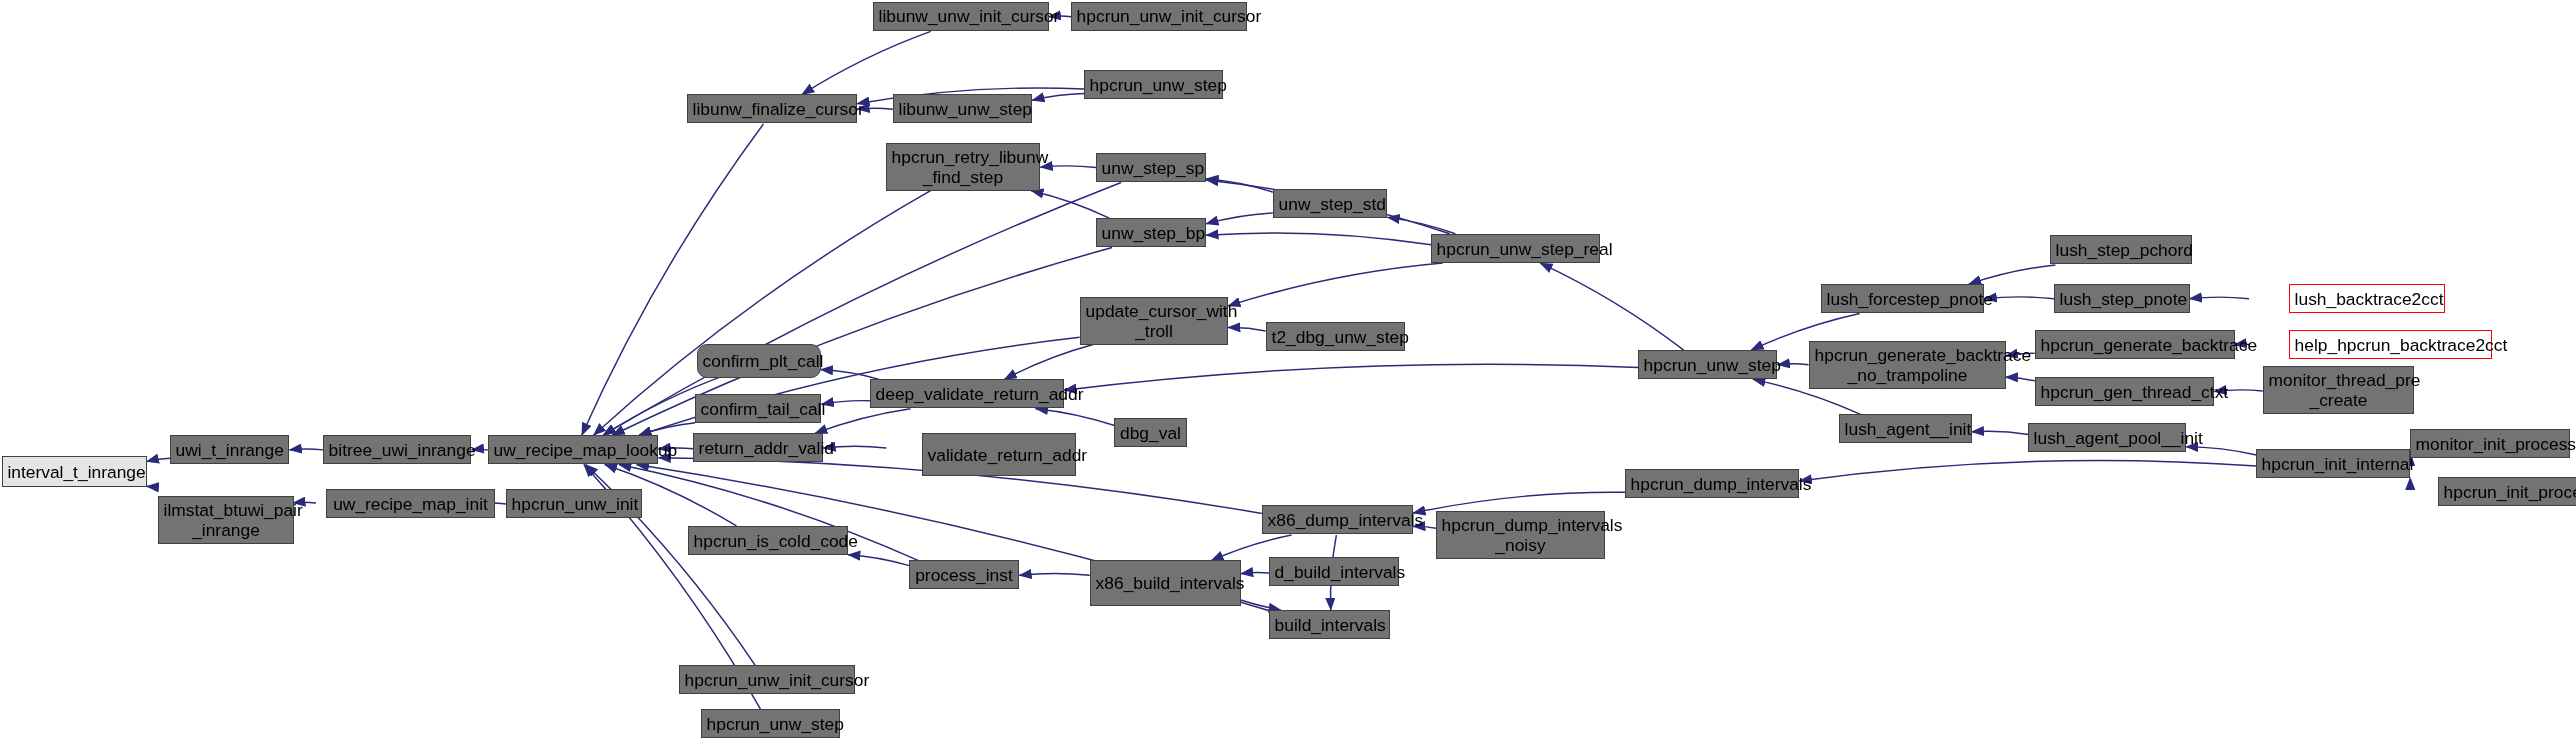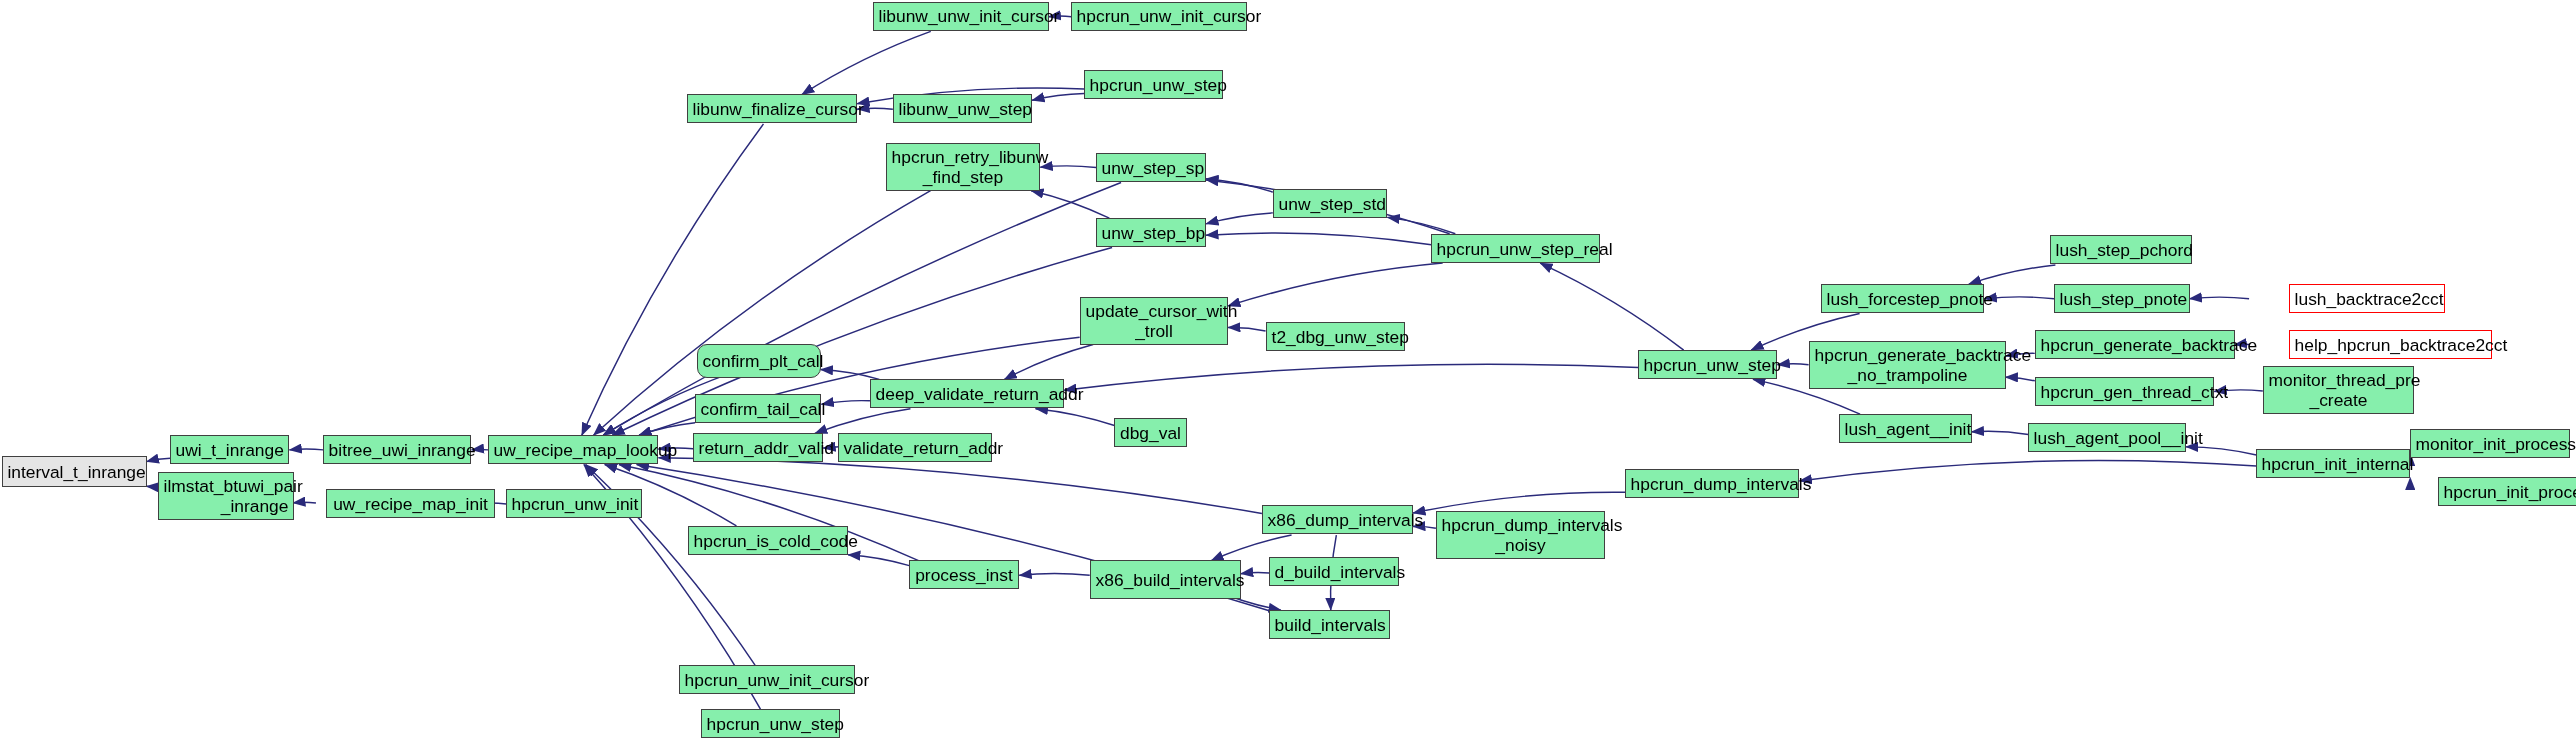--- a/index.html
+++ b/index.html
@@ -25,21 +25,21 @@
     width:2576px;
     height:745px;
   }
   .node{
     position:absolute;
     box-sizing:border-box;
     display:flex;
     align-items:center;
     justify-content:center;
     text-align:center;
-    background:#86efac;
+    background:#737373;
     border:0.9px solid #404040;
     font-size:17.4px;
     line-height:20px;
     color:#000000;
     white-space:pre-line;
     letter-spacing:0px;
     font-family:"Liberation Sans", sans-serif;
   }
   .node.current{
     background:#e5e5e5;
@@ -126,21 +126,21 @@
         <path d="M 1190.0 628.0 Q 1151.5 623.8 1113.0 628.0" fill="none" stroke="#2a2a7a" stroke-width="1.6" marker-end="url(#arrowhead)"></path>
         <path d="M 1410.4 584.0 Q 1365.0 593.2 1322.6 612.0" fill="none" stroke="#2a2a7a" stroke-width="1.6" marker-end="url(#arrowhead)"></path>
         <path d="M 1386.0 625.5 Q 1370.5 624.2 1355.0 626.2" fill="none" stroke="#2a2a7a" stroke-width="1.6" marker-end="url(#arrowhead)"></path>
         <path d="M 1325.7 644.0 Q 1361.0 659.0 1398.8 666.0" fill="none" stroke="#2a2a7a" stroke-width="1.6" marker-end="url(#arrowhead)"></path>
         <path d="M 1459.3 584.0 Q 1451.7 624.7 1453.2 666.0" fill="none" stroke="#2a2a7a" stroke-width="1.6" marker-end="url(#arrowhead)"></path>
       </g>
   </svg>
   <div id="node-layer">
       <div class="node current" style="left: 1.8px; top: 456px; width: 145px; height: 31px;"><span class="lbl">interval_t_inrange</span></div>
       <div class="node" style="left: 170px; top: 435px; width: 119px; height: 29px;"><span class="lbl">uwi_t_inrange</span></div>
-      <div class="node" style="left: 158px; top: 472px; width: 136px; height: 48px; text-align: right;"><span class="lbl">ilmstat_btuwi_pair
+      <div class="node" style="left: 158px; top: 496px; width: 136px; height: 48px;"><span class="lbl">ilmstat_btuwi_pair
 _inrange</span></div>
       <div class="node" style="left: 323px; top: 435px; width: 148px; height: 29px;"><span class="lbl">bitree_uwi_inrange</span></div>
       <div class="node" style="left: 316px; top: 489px; width: 169px; height: 29px; margin-left: 10px;"><span class="lbl">uw_recipe_map_init</span></div>
       <div class="node" style="left: 488px; top: 435px; width: 170px; height: 29px;"><span class="lbl">uw_recipe_map_lookup</span></div>
       <div class="node" style="left: 506px; top: 489px; width: 136px; height: 29px;"><span class="lbl">hpcrun_unw_init</span></div>
       <div class="node" style="left: 873px; top: 1.8px; width: 176px; height: 29px;"><span class="lbl">libunw_unw_init_cursor</span></div>
       <div class="node" style="left: 1071px; top: 1.8px; width: 176px; height: 29px;"><span class="lbl">hpcrun_unw_init_cursor</span></div>
       <div class="node" style="left: 687px; top: 94px; width: 170px; height: 29px;"><span class="lbl">libunw_finalize_cursor</span></div>
       <div class="node" style="left: 893px; top: 94px; width: 139px; height: 29px;"><span class="lbl">libunw_unw_step</span></div>
       <div class="node" style="left: 1084px; top: 70px; width: 139px; height: 29px;"><span class="lbl">hpcrun_unw_step</span></div>
@@ -150,21 +150,21 @@
       <div class="node" style="left: 1273px; top: 189px; width: 114px; height: 29px;"><span class="lbl">unw_step_std</span></div>
       <div class="node" style="left: 1096px; top: 218px; width: 110px; height: 29px;"><span class="lbl">unw_step_bp</span></div>
       <div class="node" style="left: 1431px; top: 234px; width: 169px; height: 29px;"><span class="lbl">hpcrun_unw_step_real</span></div>
       <div class="node" style="left: 1080px; top: 297px; width: 148px; height: 48px;"><span class="lbl">update_cursor_with
 _troll</span></div>
       <div class="node" style="left: 1266px; top: 322px; width: 139px; height: 29px;"><span class="lbl">t2_dbg_unw_step</span></div>
       <div class="node" style="left: 697px; top: 344px; width: 124px; height: 34px; border-radius: 10px;"><span class="lbl">confirm_plt_call</span></div>
       <div class="node" style="left: 695px; top: 394px; width: 126px; height: 29px;"><span class="lbl">confirm_tail_call</span></div>
       <div class="node" style="left: 693px; top: 433px; width: 130px; height: 29px;"><span class="lbl">return_addr_valid</span></div>
       <div class="node" style="left: 870px; top: 379px; width: 194px; height: 29px;"><span class="lbl">deep_validate_return_addr</span></div>
-      <div class="node" style="left: 838px; top: 433px; width: 154px; height: 29px;"><span class="lbl">validate_return_addr</span></div>
+      <div class="node" style="left: 922px; top: 433px; width: 154px; height: 43px;"><span class="lbl">validate_return_addr</span></div>
       <div class="node" style="left: 1114px; top: 418px; width: 73px; height: 29px;"><span class="lbl">dbg_val</span></div>
       <div class="node" style="left: 1638px; top: 350px; width: 139px; height: 29px;"><span class="lbl">hpcrun_unw_step</span></div>
       <div class="node" style="left: 1821px; top: 284px; width: 163px; height: 29px;"><span class="lbl">lush_forcestep_pnote</span></div>
       <div class="node" style="left: 2050px; top: 235px; width: 142px; height: 29px;"><span class="lbl">lush_step_pchord</span></div>
       <div class="node" style="left: 2054px; top: 284px; width: 136px; height: 29px; justify-content: center;"><span class="lbl">lush_step_pnote</span></div>
       <div class="node highlight" style="left: 2249px; top: 284px; width: 156px; height: 29px;"><span class="lbl">lush_backtrace2cct</span></div>
       <div class="node" style="left: 1809px; top: 341px; width: 197px; height: 48px;"><span class="lbl">hpcrun_generate_backtrace
 _no_trampoline</span></div>
       <div class="node" style="left: 2035px; top: 330px; width: 200px; height: 29px;"><span class="lbl">hpcrun_generate_backtrace</span></div>
       <div class="node highlight" style="left: 2249px; top: 330px; width: 203px; height: 29px;"><span class="lbl">help_hpcrun_backtrace2cct</span></div>
@@ -175,20 +175,20 @@
       <div class="node" style="left: 2028px; top: 423px; width: 158px; height: 29px;"><span class="lbl">lush_agent_pool__init</span></div>
       <div class="node" style="left: 2256px; top: 449px; width: 154px; height: 29px;"><span class="lbl">hpcrun_init_internal</span></div>
       <div class="node" style="left: 2410px; top: 429px; width: 160px; height: 29px;"><span class="lbl">monitor_init_process</span></div>
       <div class="node" style="left: 2410px; top: 477px; width: 160px; height: 29px; margin-left: 28px;"><span class="lbl">hpcrun_init_process</span></div>
       <div class="node" style="left: 1625px; top: 469px; width: 174px; height: 29px;"><span class="lbl">hpcrun_dump_intervals</span></div>
       <div class="node" style="left: 1262px; top: 505px; width: 151px; height: 29px;"><span class="lbl">x86_dump_intervals</span></div>
       <div class="node" style="left: 1436px; top: 511px; width: 169px; height: 48px;"><span class="lbl">hpcrun_dump_intervals
 _noisy</span></div>
       <div class="node" style="left: 688px; top: 526px; width: 160px; height: 29px;"><span class="lbl">hpcrun_is_cold_code</span></div>
       <div class="node" style="left: 909px; top: 560px; width: 110px; height: 29px;"><span class="lbl">process_inst</span></div>
-      <div class="node" style="left: 1090px; top: 560px; width: 151px; height: 39px;"><span class="lbl">x86_build_intervals</span></div>
+      <div class="node" style="left: 1090px; top: 560px; width: 151px; height: 46px;"><span class="lbl">x86_build_intervals</span></div>
       <div class="node" style="left: 1269px; top: 557px; width: 130px; height: 29px;"><span class="lbl">d_build_intervals</span></div>
       <div class="node" style="left: 1269px; top: 610px; width: 121px; height: 29px;"><span class="lbl">build_intervals</span></div>
       <div class="node" style="left: 679px; top: 665px; width: 176px; height: 29px;"><span class="lbl">hpcrun_unw_init_cursor</span></div>
       <div class="node" style="left: 701px; top: 709px; width: 139px; height: 29px;"><span class="lbl">hpcrun_unw_step</span></div>
     </div>
 </div>
 
 
 </body></html>

